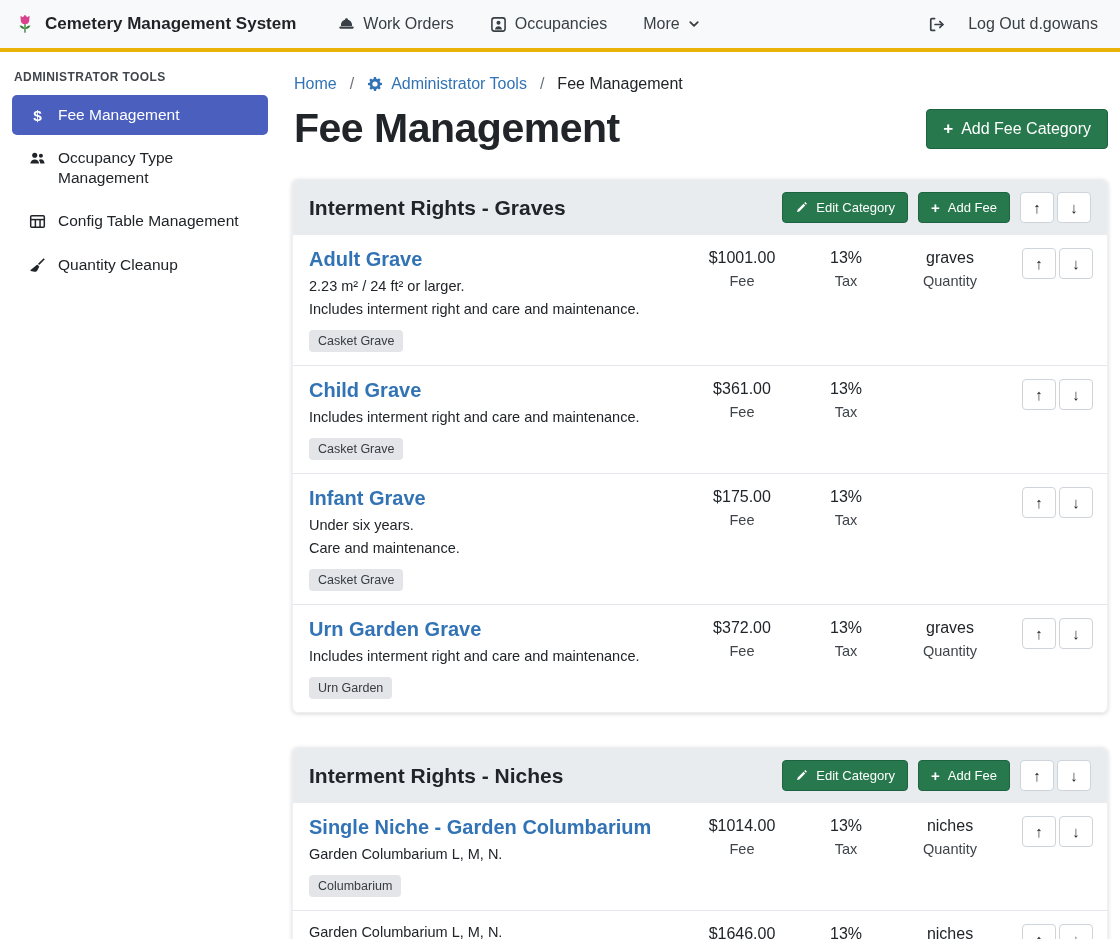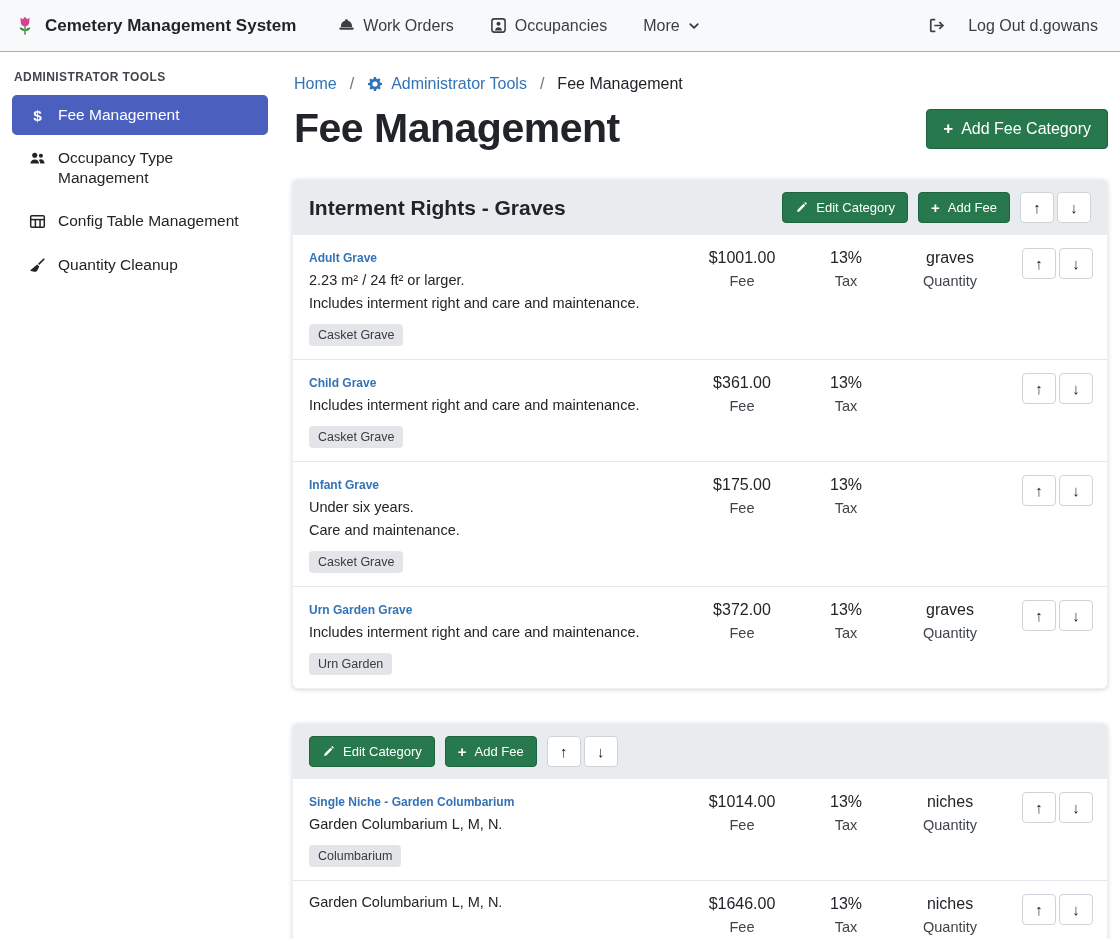--- a/index.html
+++ b/index.html
@@ -10,21 +10,21 @@
     --header-gray:#e9ecef;
     --border-gray:#e3e6ea;
   }
   *{box-sizing:border-box;margin:0;padding:0;}
   html,body{width:1120px;height:939px;overflow:hidden;}
   body{font-family:"Liberation Sans",sans-serif;background:#fff;color:#212529;}
   a{text-decoration:none;}
   button{font-family:inherit;}
 
   
-  .navbar{height:52px;background:#f8f9fa;border-bottom:1px solid #eab308;display:flex;align-items:center;padding:0 22px 0 14px;}
+  .navbar{height:52px;background:#f8f9fa;border-bottom:4px solid #eab308;display:flex;align-items:center;padding:0 22px 0 14px;}
   .brand{display:flex;align-items:center;gap:9px;font-weight:bold;font-size:17px;color:#1f2327;}
   .logo svg{width:22px;height:22px;display:block;}
   .nav-links{display:flex;align-items:center;gap:36px;margin-left:42px;}
   .nav-link{display:flex;align-items:center;gap:8px;font-size:16px;color:#383f45;cursor:pointer;}
   .ni{display:inline-flex;}
   .ni svg{width:17px;height:17px;display:block;}
   .chev svg{width:12px;height:12px;}
   .nav-spacer{flex:1;}
   .logout{display:flex;align-items:center;gap:23px;font-size:16px;color:#383f45;cursor:pointer;}
 
@@ -62,21 +62,21 @@
   .card{border-radius:6px;border:1px solid #edf0f2;box-shadow:0 1px 4px rgba(0,0,0,.16);margin-bottom:34px;background:#fff;overflow:hidden;}
   .card-header{background:var(--header-gray);display:flex;align-items:center;padding:12px 16px;}
   .cat-title{font-size:21px;font-weight:600;flex:1;color:#212529;}
   .cat-actions{display:flex;align-items:center;gap:10px;}
   .arrow-group{display:flex;gap:3px;}
   .btn-arrow{width:34px;height:31px;background:#fff;border:1px solid #ced4da;border-radius:4px;font-size:15px;font-weight:bold;color:#212529;cursor:pointer;display:flex;align-items:center;justify-content:center;}
 
   
   .fee-row{display:grid;grid-template-columns:1fr 122px 86px 122px 82px;padding:13px 14px 13px 16px;border-bottom:1px solid var(--border-gray);}
   .fee-row:last-child{border-bottom:none;}
-  .fee-name{color:var(--link-blue);font-weight:600;font-size:12px;display:inline-block;margin-bottom:7px;cursor:pointer;}
+  .fee-name{color:var(--link-blue);font-weight:600;font-size:20px;display:inline-block;margin-bottom:7px;cursor:pointer;}
   .fee-desc{font-size:14.5px;color:#212529;margin:0 0 7px;}
   .badge{display:inline-block;background:#e3e5e8;color:#373c41;font-size:12.5px;padding:4px 9px;border-radius:4px;margin-top:6px;}
   .fee-col{text-align:center;padding-top:1px;}
   .fee-col .val{font-size:16px;color:#212529;margin-bottom:5px;min-height:19px;}
   .fee-col .sub{font-size:14.5px;color:#3e444a;}
   .row-arrows{justify-content:flex-end;align-items:flex-start;display:flex;}
 </style>
 </head>
 <body>
 
@@ -353,20 +353,21 @@
                 </button>
       <button class="btn-arrow">
                   <span class="g-down">↓</span>
                 </button>
     </div>
   </div>
           </div>
   </section>
         <section class="card">
     <div class="card-header">
+      <h2 class="cat-title">Interment Rights - Niches</h2>
       <div class="cat-actions">
         <button class="btn btn-green btn-sm">
           <span class="pencil">
                   <svg viewBox="0 0 16 16" fill="currentColor">
                     <path d="M12.6 1.3l2.1 2.1-1.3 1.3-2.1-2.1zM10.5 3.4l2.1 2.1-7.3 7.3-2.8.7.7-2.8z"></path>
                   </svg>
                 </span>
           <span>Edit Category</span>
         </button>
         <button class="btn btn-green btn-sm">

